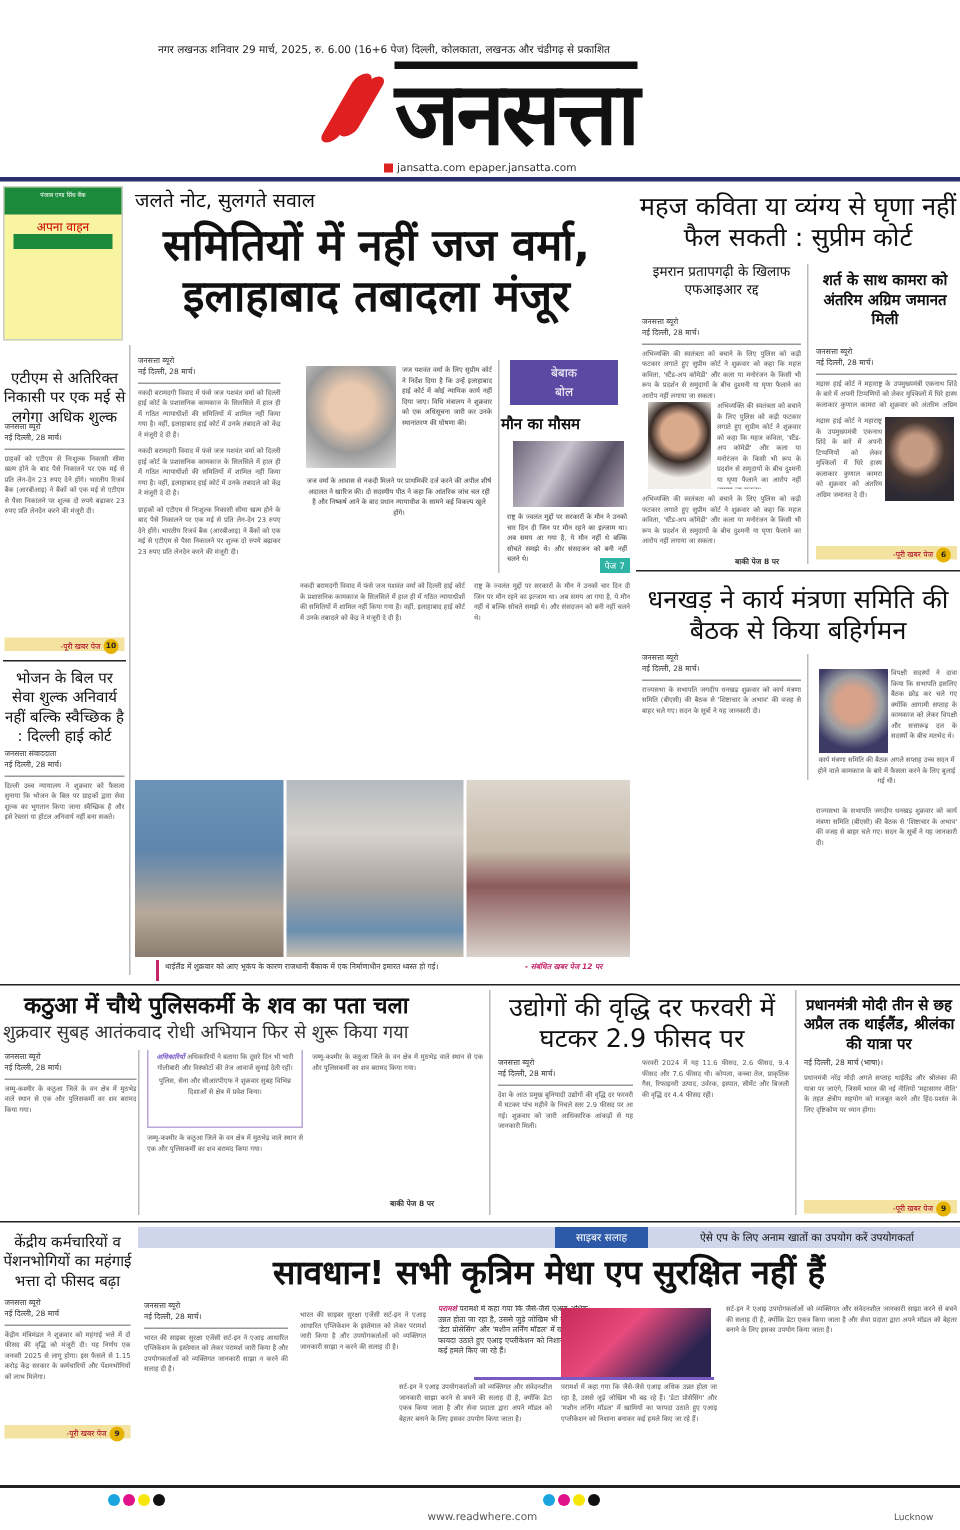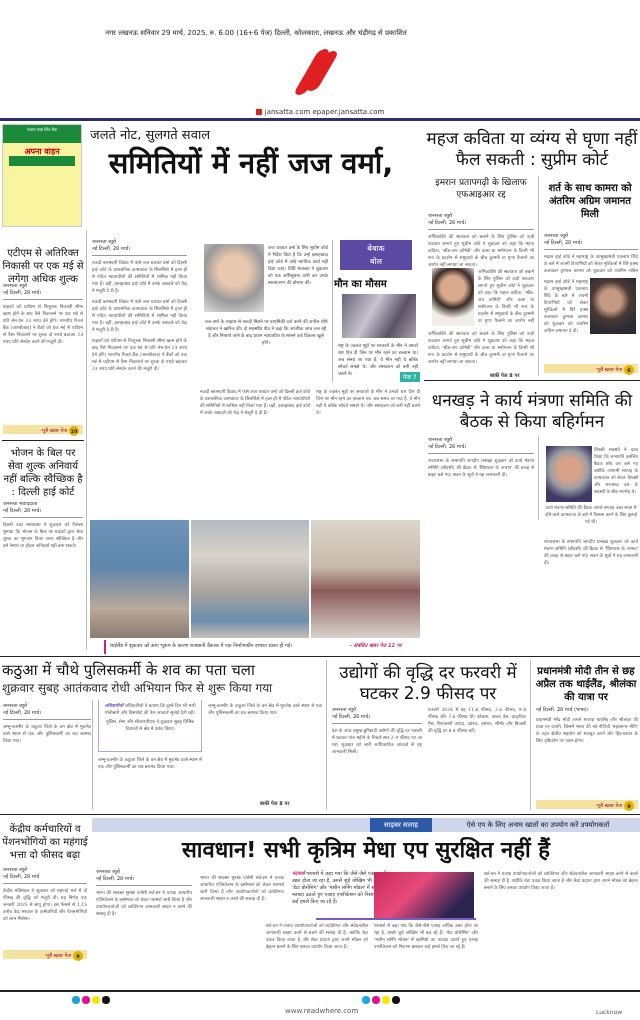--- a/index.html
+++ b/index.html
@@ -13,21 +13,21 @@
 .web{left:0;top:108px;width:640px;text-align:center;font-size:7px;color:#333}
 .web .sq{display:inline-block;width:6px;height:6px;background:#d22;margin-right:3px;vertical-align:middle}
 .rule{left:0;top:118px;width:640px;height:3px;background:#27306b}
 .hl{font-family:"DejaVu Sans",sans-serif;color:#111;line-height:1.15}
 .body-text{font-size:4.5px;line-height:7px;color:#555;text-align:justify}
 .byline{font-size:5px;color:#333;line-height:7px}
 .vline{background:#bbb;width:1px}
 .hline{background:#999;height:1px}
 .ad{left:2px;top:124px;width:80px;height:103px;border:1px solid #ccc;background:#f8f4a0}
 .ad .bank{background:#1b8a3a;height:18px;color:#fff;font-size:4px;text-align:center;padding-top:2px}
-.ad .lbl{font-size:8px;color:#c00;font-weight:bold;text-align:center;margin-top:2px}
+.ad .lbl{font-size:8px;color:#c00;font-weight:normal;text-align:center;margin-top:2px}
 .ad .rate{background:#b1164a;margin:2px 6px;color:#ffeb00;font-size:30px;font-weight:bold;text-align:center;line-height:40px;height:48px}
 .ad .rate small{font-size:8px;color:#fff;display:block;line-height:8px}
 .ad .foot{background:#1b8a3a;height:10px;margin:0 6px;color:#fff;font-size:3.5px;text-align:center}
 .pg-tag{background:#f4e2a0;font-size:5px;color:#a02;padding:1px 4px;text-align:right;height:9px;line-height:7px}
 .pg-tag b{display:inline-block;width:10px;height:10px;border-radius:50%;background:#e6b200;color:#222;text-align:center;line-height:10px;font-size:5px;margin-left:2px;vertical-align:middle}
 .photo{background:linear-gradient(135deg,#9aa,#d8c9bb 50%,#8c7a70)}
 .bebaak{left:340px;top:240px;width:72px;height:30px;background:#5b4aa3;color:#fff;font-size:8px;text-align:center;line-height:13px;padding-top:2px}
 .tag7{background:#2fb3a5;color:#fff;font-size:6px;padding:1px 3px}
 .cyber-bar{left:92px;top:818px;width:548px;height:14px;background:#cfd6ec;font-size:7px;line-height:14px}
 .cyber-bar span{position:absolute;top:0}
@@ -39,33 +39,35 @@
 </style>
 </head>
 <body>
 
 <div class="abs masthead-top">नगर लखनऊ  शनिवार 29 मार्च, 2025,  रु. 6.00  (16+6 पेज)  दिल्ली, कोलकाता, लखनऊ और चंडीगढ़ से प्रकाशित</div>
 <div class="abs logo">
   <div class="logo-mark">
     <i style="left:10px;top:4px"></i>
       <i style="left:20px;top:6px;height:40px"></i>
   </div>
+  <div class="logo-text">जनसत्ता</div>
 </div>
 <div class="abs web"><span class="sq"></span><span>jansatta.com  epaper.jansatta.com</span></div>
 <div class="abs rule"></div>
 
 <div class="abs ad">
   <div class="bank">पंजाब एण्ड सिंध बैंक</div>
   <div class="lbl">अपना वाहन</div>
   <div class="foot"></div>
 </div>
 
 <div class="abs hl" style="left:90px;top:128px;width:320px;font-size:13px">जलते नोट, सुलगते सवाल</div>
 <div class="abs hl" style="left:86px;top:146px;width:330px;text-align:center;font-size:29px;font-weight:bold;line-height:34px">
   <div>समितियों में नहीं जज वर्मा,</div>
+  <div>इलाहाबाद तबादला मंजूर</div>
 </div>
 
 <div class="abs vline" style="left:86px;top:230px;height:420px"></div>
 
 <div class="abs" style="left:92px;top:238px;width:95px">
   <div class="byline">जनसत्ता ब्यूरो</div>
   <div class="byline">नई दिल्ली, 28 मार्च।</div>
   <div class="hline" style="margin:3px 0"></div>
   <div class="body-text">नकदी बरामदगी विवाद में फंसे जज यशवंत वर्मा को दिल्ली हाई कोर्ट के प्रशासनिक कामकाज के सिलसिले में हाल ही में गठित न्यायाधीशों की समितियों में शामिल नहीं किया गया है। वहीं, इलाहाबाद हाई कोर्ट में उनके तबादले को केंद्र ने मंजूरी दे दी है।</div>
   <div class="body-text" style="margin-top:4px">नकदी बरामदगी विवाद में फंसे जज यशवंत वर्मा को दिल्ली हाई कोर्ट के प्रशासनिक कामकाज के सिलसिले में हाल ही में गठित न्यायाधीशों की समितियों में शामिल नहीं किया गया है। वहीं, इलाहाबाद हाई कोर्ट में उनके तबादले को केंद्र ने मंजूरी दे दी है।</div>
@@ -149,21 +151,21 @@
 <div class="abs" style="left:90px;top:520px;width:330px;height:118px;display:flex;gap:2px">
   <div style="flex:1;background:linear-gradient(180deg,#6e93b8,#5f86ad 40%,#b8a99a 75%,#8a7d70)"></div>
   <div style="flex:1.2;background:linear-gradient(180deg,#b5bac0,#d8d3cc 30%,#a9a49e 60%,#6b8fb0 85%,#c8bfb3)"></div>
   <div style="flex:1.1;background:linear-gradient(180deg,#ddd6cc,#c6b9aa 40%,#8c5b5c 60%,#d9d3cb)"></div>
 </div>
 <div class="abs" style="left:104px;top:640px;width:2px;height:14px;background:#c4266a"></div>
 <div class="abs byline" style="left:110px;top:642px;width:230px;font-size:5px;color:#333">थाईलैंड में शुक्रवार को आए भूकंप के कारण राजधानी बैंकाक में एक निर्माणाधीन इमारत ध्वस्त हो गई।</div>
 <div class="abs byline red-em" style="left:350px;top:642px;font-size:5px;color:#c4266a">- संबंधित खबर पेज 12 पर</div>
 
 <div class="abs hline" style="left:0;top:656px;width:640px;background:#222"></div>
-<div class="abs hl" style="left:2px;top:662px;width:320px;font-size:15px;font-weight:normal">कठुआ में चौथे पुलिसकर्मी के शव का पता चला</div>
+<div class="abs hl" style="left:16px;top:662px;width:320px;font-size:15px;font-weight:bold">कठुआ में चौथे पुलिसकर्मी के शव का पता चला</div>
 <div class="abs hl" style="left:2px;top:682px;width:320px;font-size:12px;color:#333">शुक्रवार सुबह आतंकवाद रोधी अभियान फिर से शुरू किया गया</div>
 <div class="abs" style="left:3px;top:702px;width:88px">
   <div class="byline">जनसत्ता ब्यूरो</div>
   <div class="byline">नई दिल्ली, 28 मार्च।</div>
   <div class="hline" style="margin:3px 0"></div>
   <div class="body-text" style="height:86px;overflow:hidden">जम्मू-कश्मीर के कठुआ जिले के वन क्षेत्र में मुठभेड़ वाले स्थान से एक और पुलिसकर्मी का शव बरामद किया गया।</div>
 </div>
 <div class="abs vline" style="left:92px;top:700px;height:110px"></div>
 <div class="abs" style="left:98px;top:700px;width:104px;height:52px;border:1px solid #b8a6d8;border-top:none;padding:2px;text-align:center">
   <div class="body-text" style="text-align:center"><span class="red-em" style="color:#7a5bc4">अधिकारियों</span> <span>अधिकारियों ने बताया कि दूसरे दिन भी भारी गोलीबारी और विस्फोटों की तेज आवाजें सुनाई देती रहीं।</span></div>

